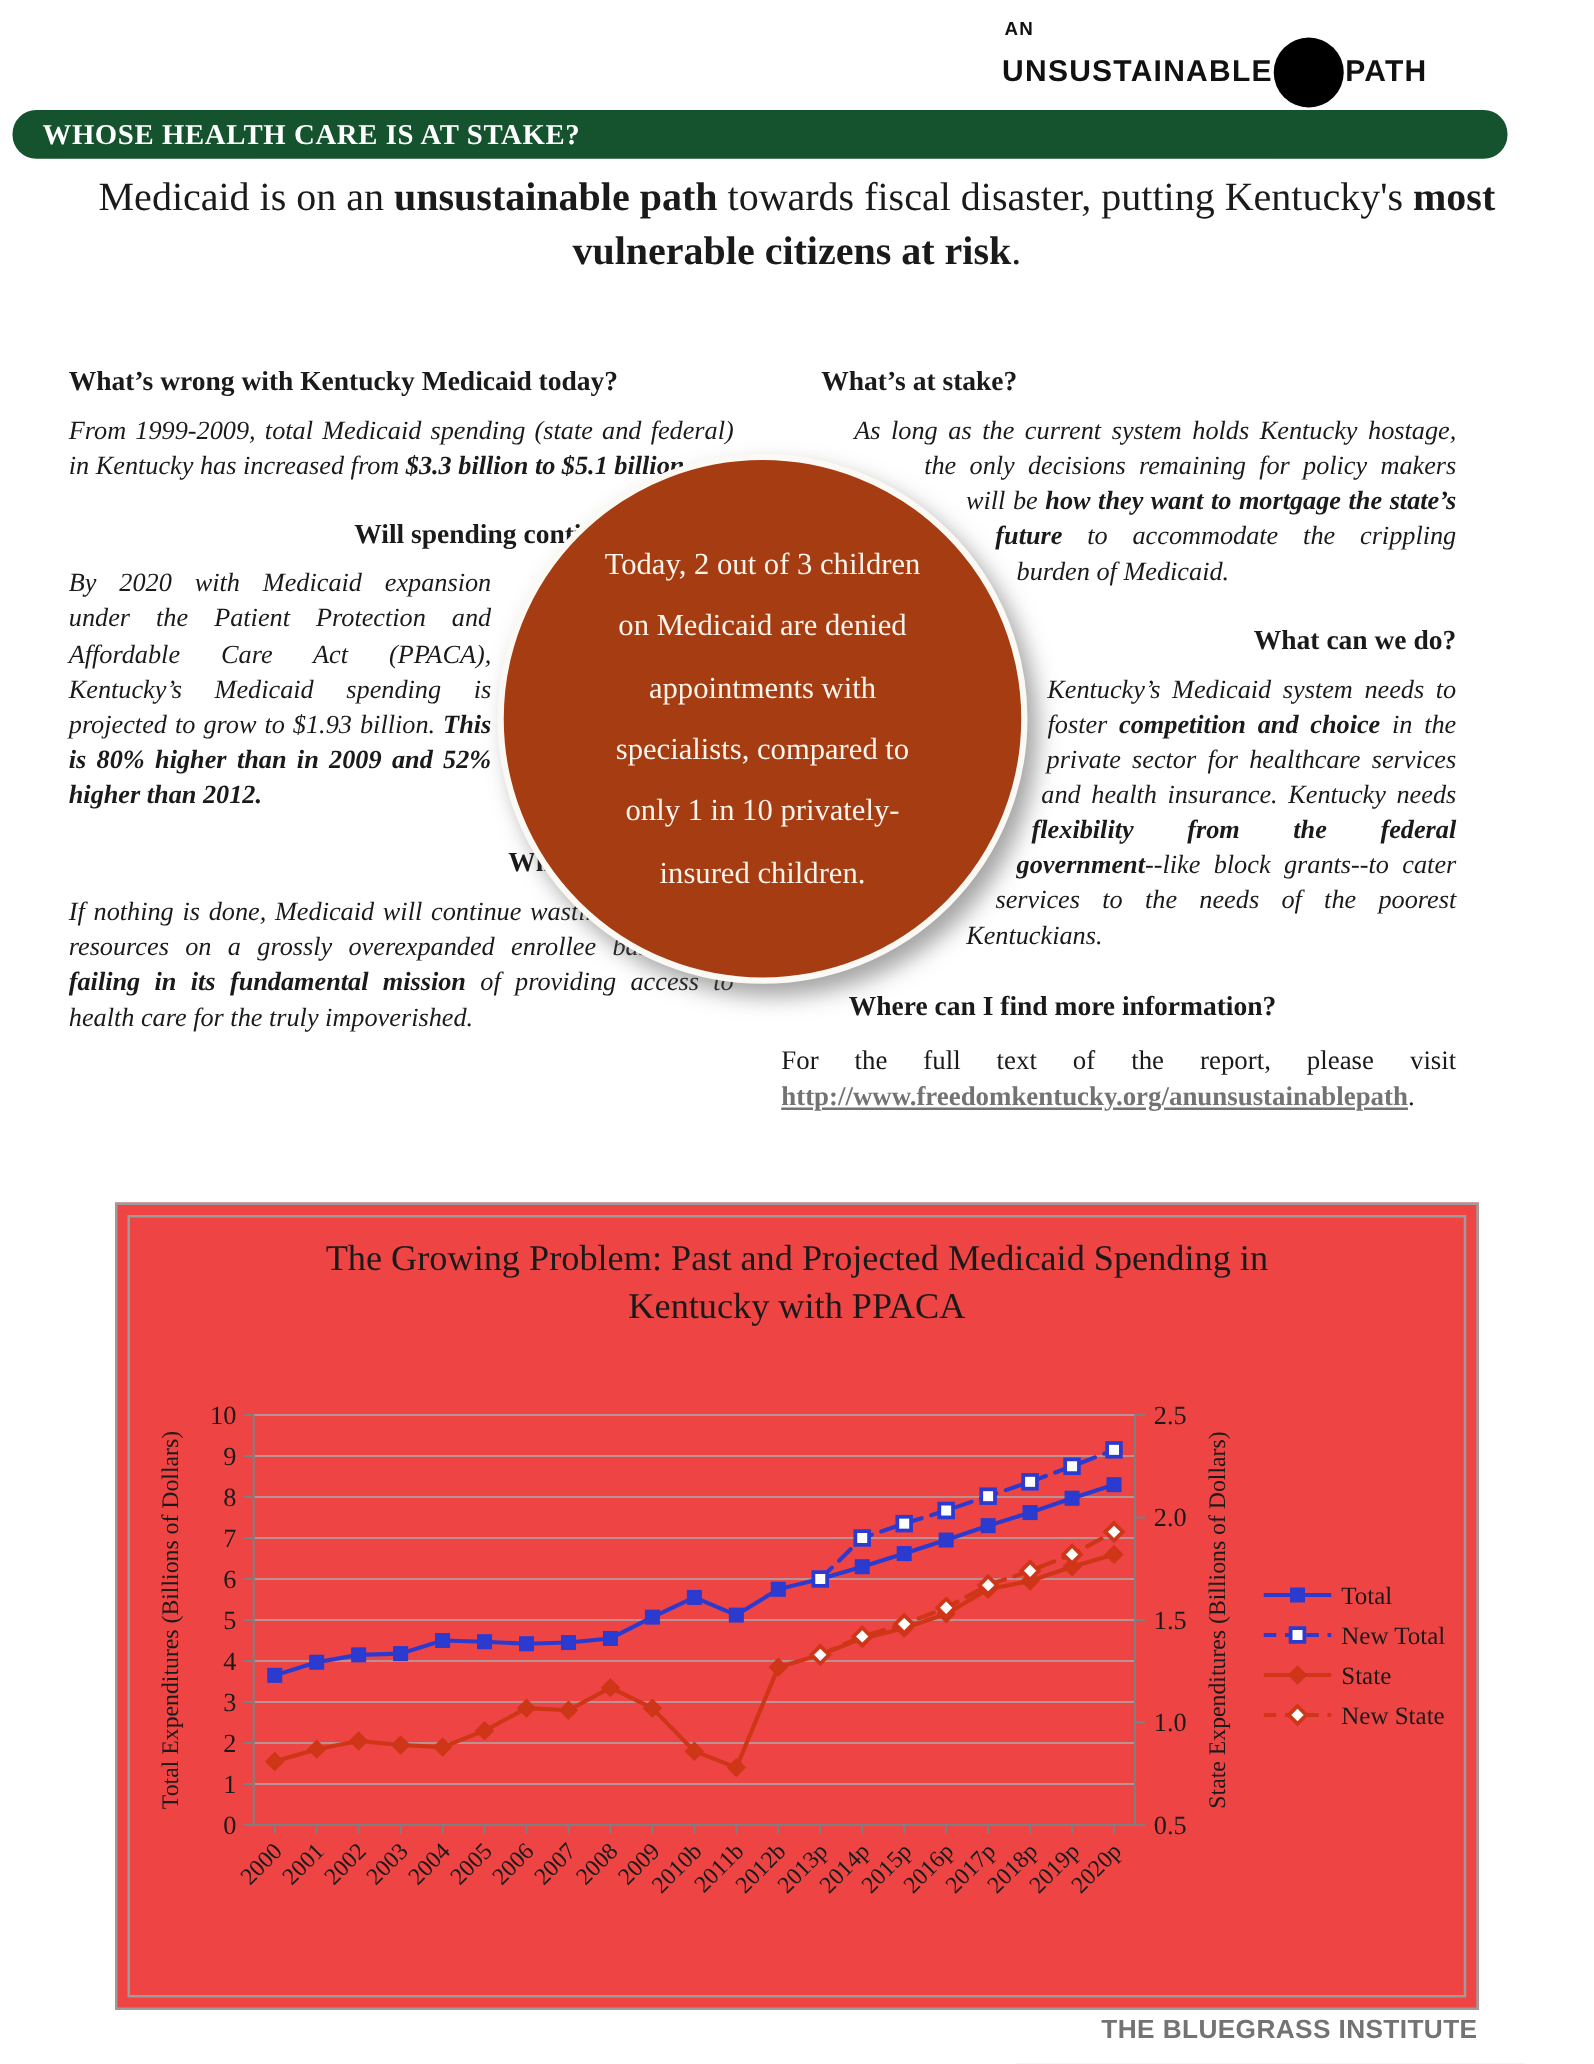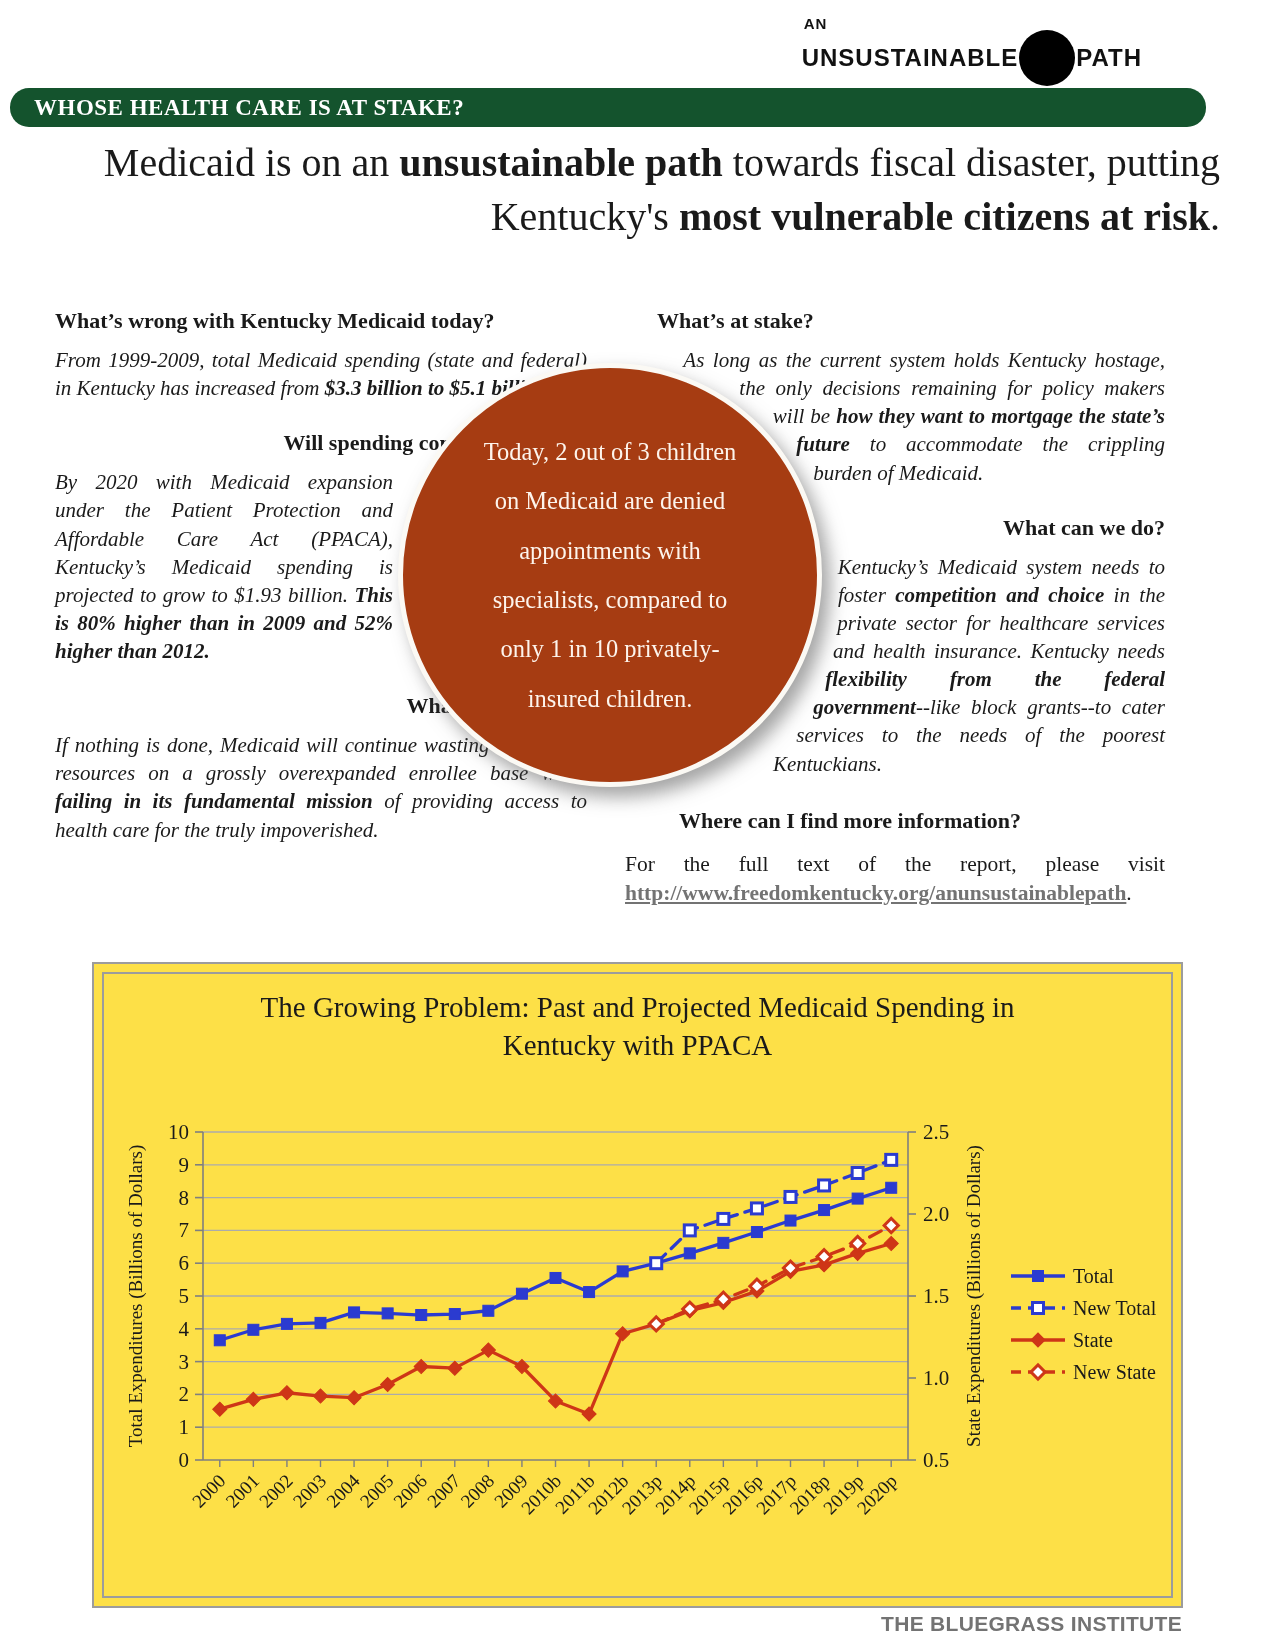--- a/index.html
+++ b/index.html
@@ -11,46 +11,46 @@
   .logo-an{position:absolute;top:-15px;left:2px;font-size:15px;font-weight:bold;letter-spacing:1px;color:#111;}
   .logo-row{display:flex;align-items:center;}
   .logo-word{font-size:24px;font-weight:bold;letter-spacing:1px;color:#111;}
   .logo-circle{width:56px;height:56px;border-radius:50%;background:#000;margin:0 1px;}
 
   
   .banner{position:absolute;top:88px;left:10px;width:1196px;height:39px;background:#14532d;border-radius:19px;
           color:#fff;font-weight:bold;font-size:23px;line-height:39px;padding-left:24px;box-sizing:border-box;letter-spacing:.5px;}
 
   
-  .headline{position:absolute;top:136px;left:55px;width:1165px;text-align:right;font-size:40px;line-height:1.35;}
+  .headline{position:absolute;top:136px;left:55px;width:1165px;text-align:center;font-size:32px;line-height:1.35;}
 
   
   .circle-callout{position:absolute;left:398px;top:363px;width:424px;height:424px;border-radius:50%;
                   background:#A63C12;border:5px solid #fbf9f4;box-sizing:border-box;
                   box-shadow:8px 10px 18px rgba(90,90,90,.55);
                   display:flex;align-items:center;justify-content:center;text-align:center;
                   color:#fdf4ec;font-size:24.5px;line-height:2.02;z-index:3;}
 
   
-  .col{position:absolute;top:308px;}
+  .col{position:absolute;top:292px;}
   .col-left{left:55px;width:532px;}
   .col-right{left:625px;width:540px;}
   .sec-heading{font-size:22px;font-weight:bold;margin:0 0 12px 0;}
   .col p{font-size:21px;font-style:italic;line-height:1.34;text-align:justify;margin:0 0 26px 0;}
   .p-narrow{width:338px;}
   .mt{margin-top:28px;text-align:right;}
   .indent{text-indent:32px;}
   .circle-gap{float:left;width:220px;height:462px;shape-outside:circle(216px at -15px 244px);shape-margin:12px;}
   .info-heading{clear:left;text-align:center;padding-right:90px;margin:26px 0 16px 0;}
   .info-para{font-style:normal !important;font-size:21.5px !important;}
   a.link{color:#737373;text-decoration:underline;cursor:pointer;font-weight:bold;}
 
   
   .chart-frame{position:absolute;left:92px;top:962px;width:1091px;height:646px;border:2px solid #9c9c9c;
-               padding:8px;box-sizing:border-box;background:#fde047;}
+               padding:8px;box-sizing:border-box;background:#ef4444;}
   .chart-inner{width:100%;height:100%;border:2px solid #9c9c9c;box-sizing:border-box;text-align:center;padding-top:14px;}
   .chart-title{font-size:29px;line-height:1.32;max-width:860px;margin:0 auto;color:#1a1a1a;}
   #chart-svg{display:block;margin:6px auto 0 auto;}
 
   .footer{position:absolute;top:1612px;right:93px;font-family:"Liberation Sans","DejaVu Sans",sans-serif;
           font-weight:bold;font-size:21px;color:#737373;letter-spacing:.3px;}
 </style>
 </head>
 <body>
 

